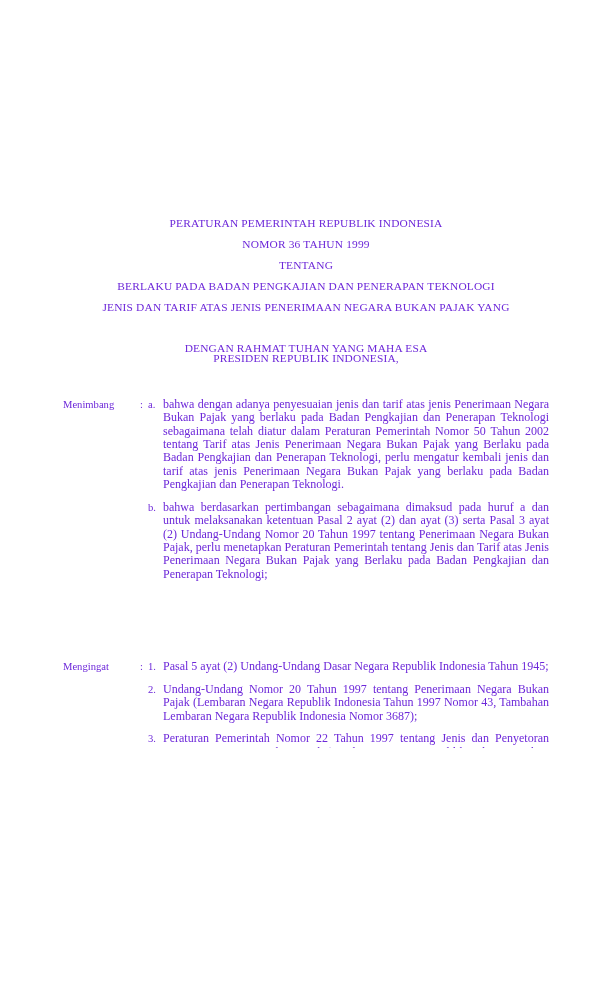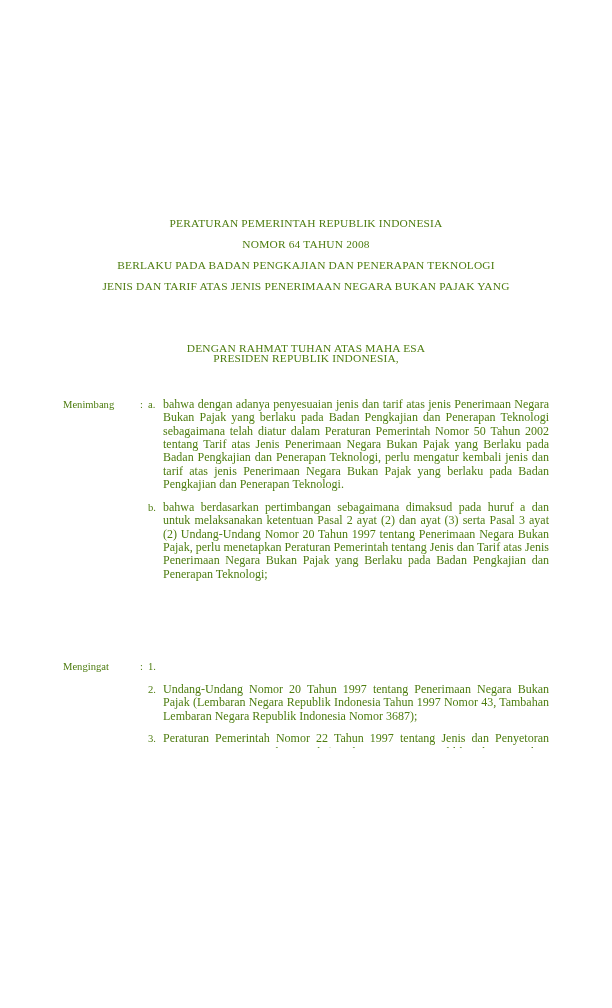--- a/index.html
+++ b/index.html
@@ -9,21 +9,21 @@
     background: #ffffff;
   }
 
   .page {
     position: relative;
     width: 612px;
     height: 748px;
     background: #ffffff;
     overflow: hidden;
     font-family: "Liberation Serif", "DejaVu Serif", serif;
-    color: #4d7c0f;
+    color: #6d28d9;
     border-radius: 24px;
     -webkit-font-smoothing: antialiased;
   }
 
   
   .title-block {
     position: absolute;
     left: 63px;
     top: 213px;
     width: 486px;
@@ -109,27 +109,28 @@
     letter-spacing: 0.2px;
   }
 </style>
 </head>
 <body>
 
 <div class="page">
 
   <div class="title-block">
     <div class="title-line">PERATURAN PEMERINTAH REPUBLIK INDONESIA</div>
-    <div class="title-line">NOMOR 64 TAHUN 2008</div>
+    <div class="title-line">NOMOR 36 TAHUN 1999</div>
+    <div class="title-line">TENTANG</div>
     <div class="title-line">BERLAKU PADA BADAN PENGKAJIAN DAN PENERAPAN TEKNOLOGI</div>
     <div class="title-line">JENIS DAN TARIF ATAS JENIS PENERIMAAN NEGARA BUKAN PAJAK YANG</div>
   </div>
 
   <div class="section" style="top: 338px;">
-    <div class="subtitle-line">DENGAN RAHMAT TUHAN ATAS MAHA ESA</div>
+    <div class="subtitle-line">DENGAN RAHMAT TUHAN YANG MAHA ESA</div>
   </div>
 
   <div class="section" style="top: 348px;">
     <div class="subtitle-line">PRESIDEN REPUBLIK INDONESIA,</div>
   </div>
 
   <div class="section" style="top: 398px;">
 
     <div class="clause-row">
       <div class="label-col">Menimbang</div>
@@ -146,20 +147,21 @@
     </div>
 
   </div>
 
   <div class="section" style="top: 660px;">
 
     <div class="clause-row">
       <div class="label-col">Mengingat</div>
       <div class="colon-col">:</div>
       <div class="marker-col">1.</div>
+      <div class="text-col">Pasal 5 ayat (2) Undang-Undang Dasar Negara Republik Indonesia Tahun 1945;</div>
     </div>
 
     <div class="clause-row">
       <div class="label-col"></div>
       <div class="colon-col"></div>
       <div class="marker-col">2.</div>
       <div class="text-col">Undang-Undang Nomor 20 Tahun 1997 tentang Penerimaan Negara Bukan Pajak (Lembaran Negara Republik Indonesia Tahun 1997 Nomor 43, Tambahan Lembaran Negara Republik Indonesia Nomor 3687);</div>
     </div>
 
     <div class="clause-row">

